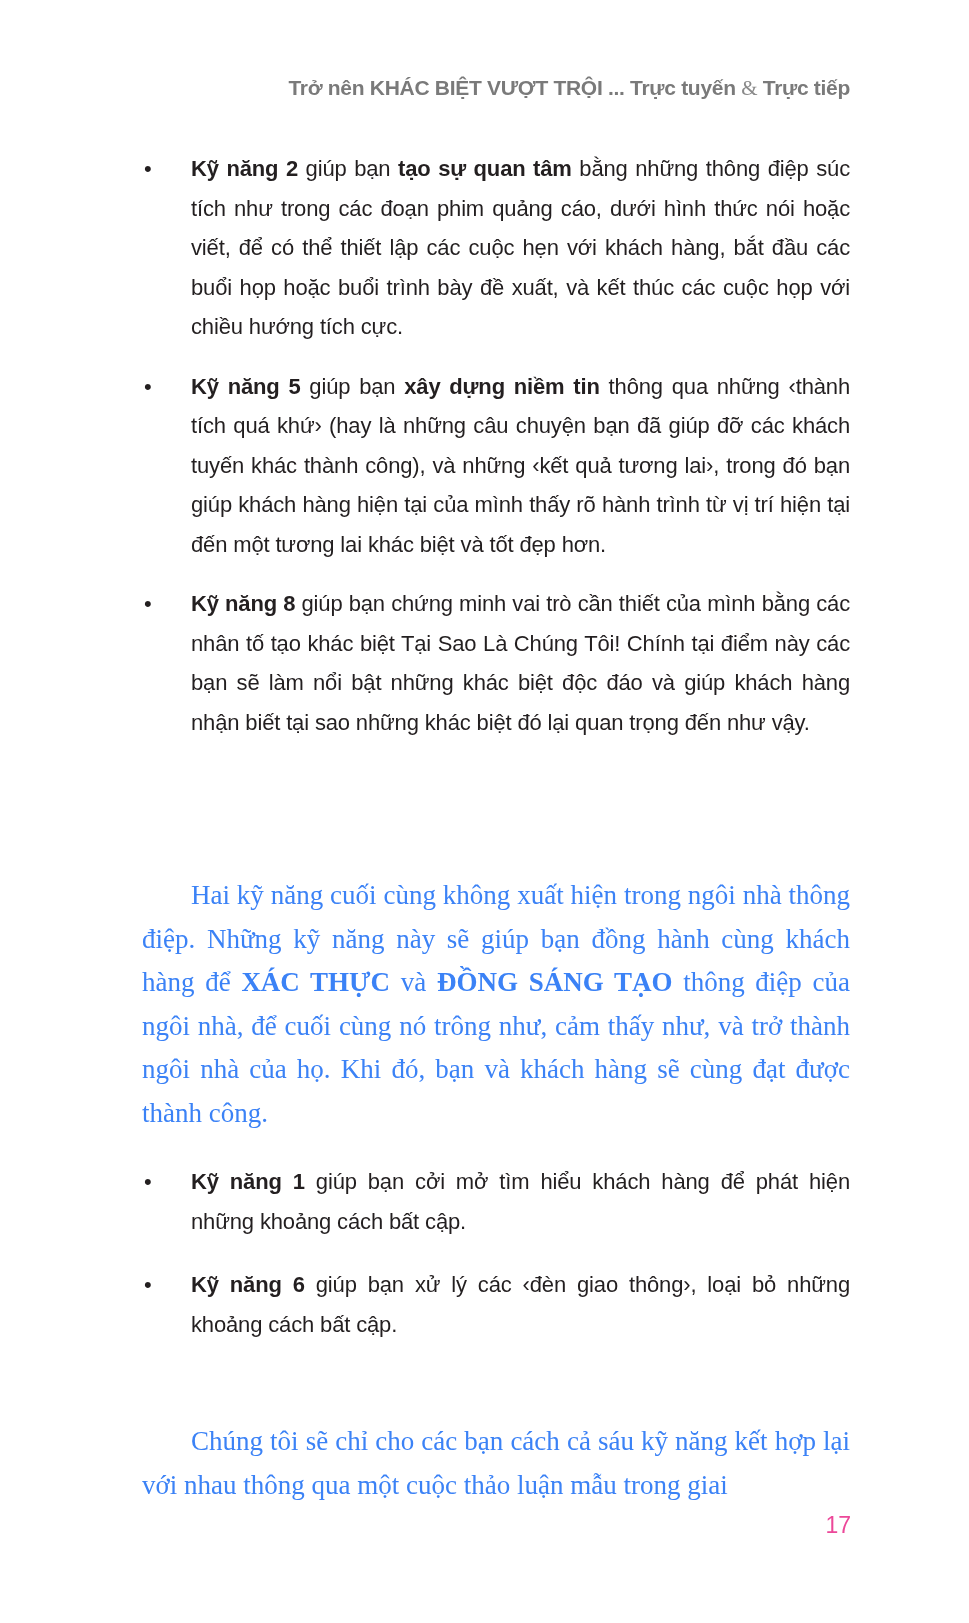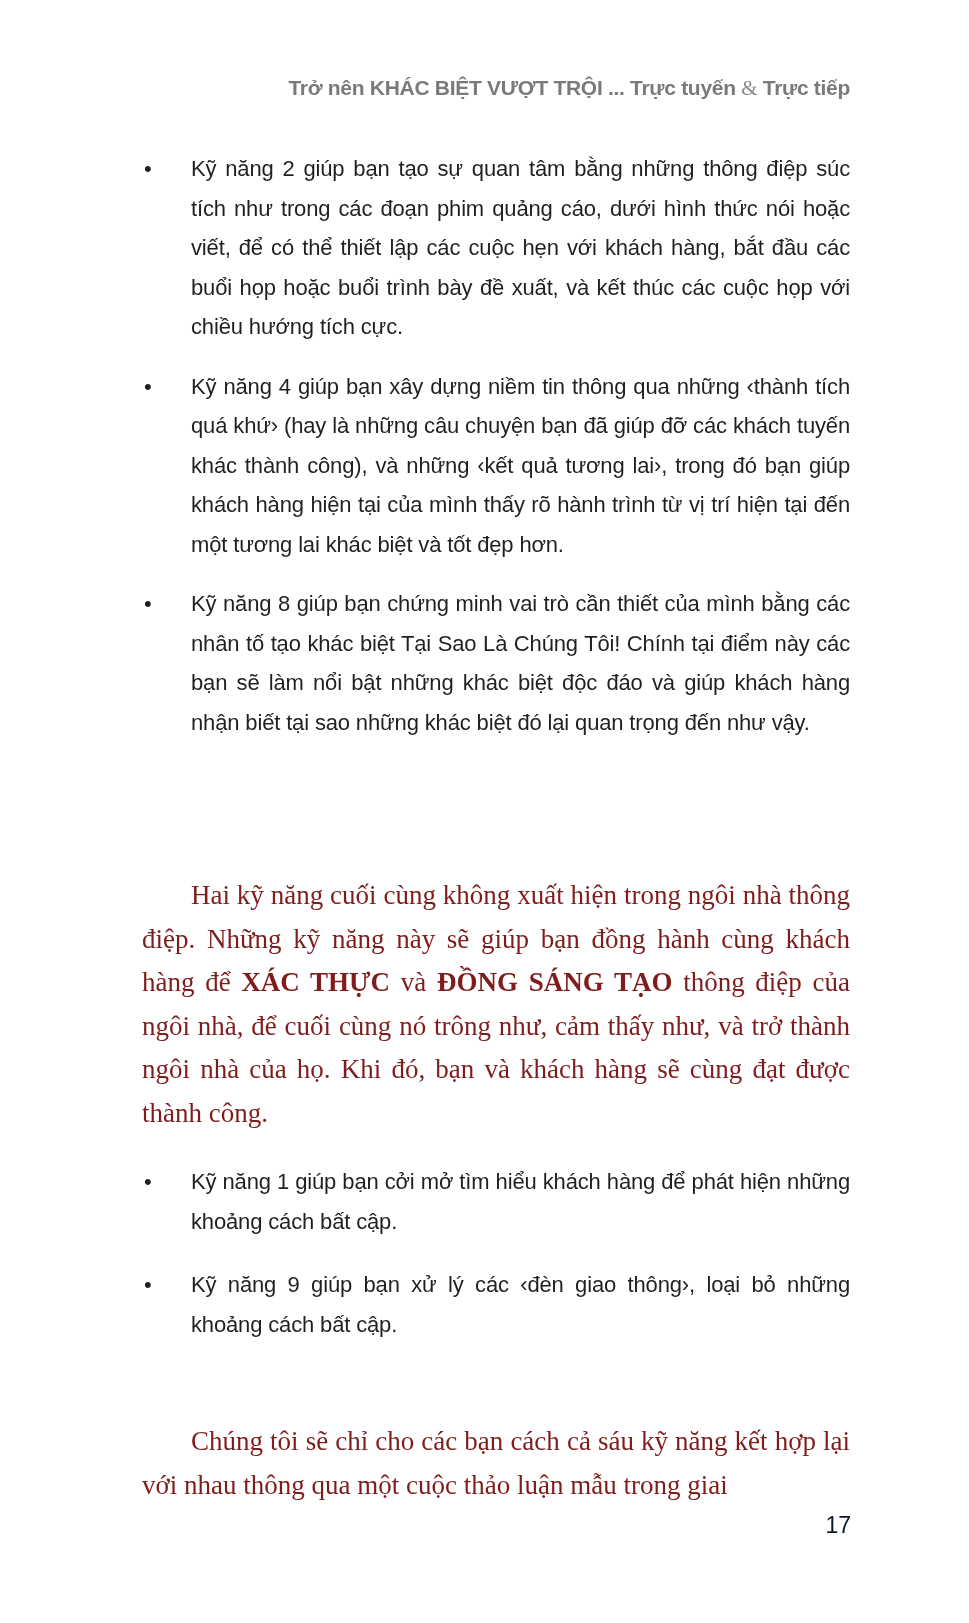--- a/index.html
+++ b/index.html
@@ -54,82 +54,82 @@
       color: #231f20;
       letter-spacing: -0.15px;
     }
     .bullet-item .bullet-dot {
       position: absolute;
       left: 2px;
       top: 0;
       font-size: 22px;
       line-height: 39.5px;
     }
-    .bullet-item b { font-weight: normal; }
+    .bullet-item b { font-weight: bold; }
     .list-a { top: 149px; }
     .list-a .bullet-item { margin-bottom: 20px; }
     .list-b { top: 1162px; }
     .list-b .bullet-item { margin-bottom: 24px; }
 
     .para {
       position: absolute;
       left: 142px;
       width: 708px;
       margin: 0;
       font-family: "Liberation Serif", serif;
       font-size: 27px;
       line-height: 43.5px;
       text-align: justify;
       text-indent: 49px;
-      color: #7f1d1d;
+      color: #3b82f6;
     }
     .para b { font-weight: bold; }
     .para-1 { top: 874px; }
     .para-2 { top: 1396px; margin-top: 24px; }
 
     .page-number {
       position: absolute;
       top: 1512px;
       right: 118px;
       font-family: "Liberation Sans", sans-serif;
       font-size: 23px;
-      color: #0f172a;
+      color: #ec4899;
     }
   </style>
 </head>
 <body>
 
 <div class="page">
 
   <div class="running-header"><span>Trở nên KHÁC BIỆT VƯỢT TRỘI ... Trực tuyến </span><span class="amp">&amp;</span><span> Trực tiếp</span></div>
 
   <ul class="bullet-list list-a">
     <li class="bullet-item">
       <span class="bullet-dot">•</span>
       <b>Kỹ năng 2</b><span> giúp bạn </span><b>tạo sự quan tâm</b><span> bằng những thông điệp súc tích như trong các đoạn phim quảng cáo, dưới hình thức nói hoặc viết, để có thể thiết lập các cuộc hẹn với khách hàng, bắt đầu các buổi họp hoặc buổi trình bày đề xuất, và kết thúc các cuộc họp với chiều hướng tích cực.</span>
     </li>
     <li class="bullet-item">
       <span class="bullet-dot">•</span>
-      <b>Kỹ năng 4</b><span> giúp bạn </span><b>xây dựng niềm tin</b><span> thông qua những ‹thành tích quá khứ› (hay là những câu chuyện bạn đã giúp đỡ các khách tuyến khác thành công), và những ‹kết quả tương lai›, trong đó bạn giúp khách hàng hiện tại của mình thấy rõ hành trình từ vị trí hiện tại đến một tương lai khác biệt và tốt đẹp hơn.</span>
+      <b>Kỹ năng 5</b><span> giúp bạn </span><b>xây dựng niềm tin</b><span> thông qua những ‹thành tích quá khứ› (hay là những câu chuyện bạn đã giúp đỡ các khách tuyến khác thành công), và những ‹kết quả tương lai›, trong đó bạn giúp khách hàng hiện tại của mình thấy rõ hành trình từ vị trí hiện tại đến một tương lai khác biệt và tốt đẹp hơn.</span>
     </li>
     <li class="bullet-item">
       <span class="bullet-dot">•</span>
       <b>Kỹ năng 8</b><span> giúp bạn chứng minh vai trò cần thiết của mình bằng các nhân tố tạo khác biệt Tại Sao Là Chúng Tôi! Chính tại điểm này các bạn sẽ làm nổi bật những khác biệt độc đáo và giúp khách hàng nhận biết tại sao những khác biệt đó lại quan trọng đến như vậy.</span>
     </li>
   </ul>
 
   <p class="para para-1"><span>Hai kỹ năng cuối cùng không xuất hiện trong ngôi nhà thông điệp. Những kỹ năng này sẽ giúp bạn đồng hành cùng khách hàng để </span><b>XÁC THỰC</b><span> và </span><b>ĐỒNG SÁNG TẠO</b><span> thông điệp của ngôi nhà, để cuối cùng nó trông như, cảm thấy như, và trở thành ngôi nhà của họ. Khi đó, bạn và khách hàng sẽ cùng đạt được thành công.</span></p>
 
   <ul class="bullet-list list-b">
     <li class="bullet-item">
       <span class="bullet-dot">•</span>
       <b>Kỹ năng 1</b><span> giúp bạn cởi mở tìm hiểu khách hàng để phát hiện những khoảng cách bất cập.</span>
     </li>
     <li class="bullet-item">
       <span class="bullet-dot">•</span>
-      <b>Kỹ năng 9</b><span> giúp bạn xử lý các ‹đèn giao thông›, loại bỏ những khoảng cách bất cập.</span>
+      <b>Kỹ năng 6</b><span> giúp bạn xử lý các ‹đèn giao thông›, loại bỏ những khoảng cách bất cập.</span>
     </li>
   </ul>
 
   <p class="para para-2"><span>Chúng tôi sẽ chỉ cho các bạn cách cả sáu kỹ năng kết hợp lại với nhau thông qua một cuộc thảo luận mẫu trong giai</span></p>
 
   <div class="page-number">17</div>
 </div>
 
 </body></html>

